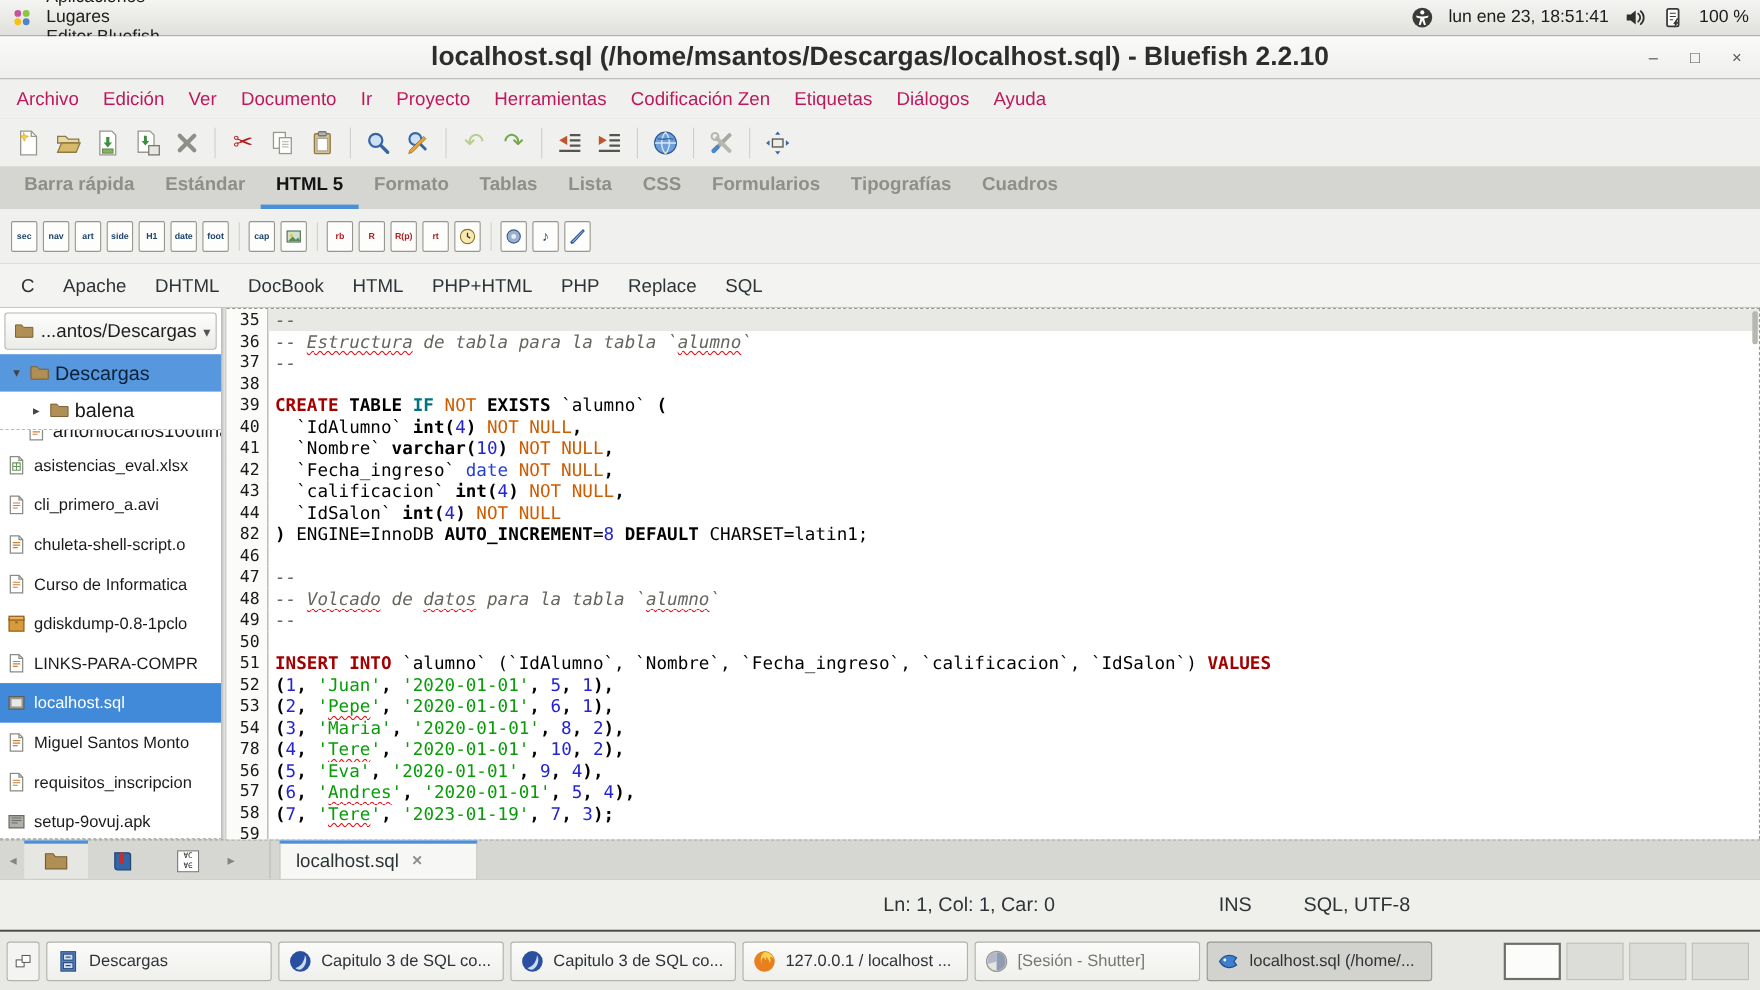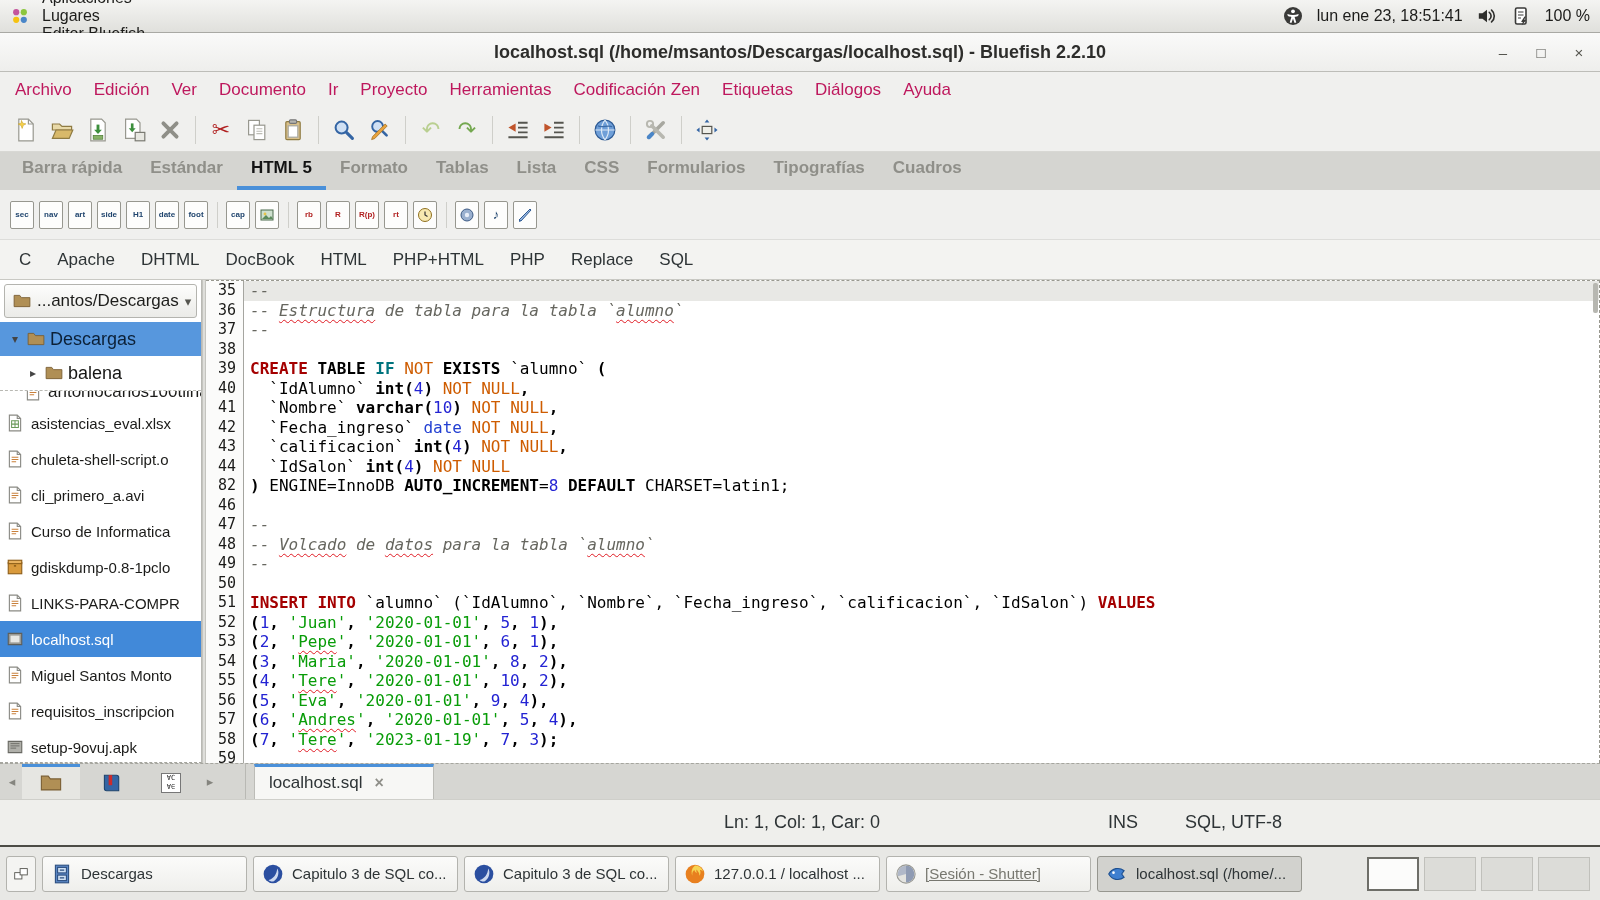--- a/index.html
+++ b/index.html
@@ -10,21 +10,21 @@
   .top-panel { height:33px; background:linear-gradient(#f4f4f2,#e0e0dc); border-bottom:1px solid #a9a9a4;
     display:flex; align-items:center; padding:0 10px; flex:none; }
   .top-panel .menu-item { font-size:16px; color:#1c1c1a; padding:0 12px; height:100%; display:flex; align-items:center; cursor:default; }
   .panel-right { margin-left:auto; display:flex; align-items:center; gap:14px; font-size:16px; color:#1c1c1a; }
   .picon { width:20px; height:20px; display:inline-flex; }
   .picon svg { width:100%; height:100%; }
 
   
   .titlebar { height:39px; background:linear-gradient(#fafaf9,#eeeeec); border-bottom:1px solid #bdbdb8;
     display:flex; align-items:center; justify-content:center; position:relative; flex:none; }
-  .titlebar .title { font-size:18px; font-weight:bold; color:#2d2d2b;text-align:center; }
+  .titlebar .title { font-size:24px; font-weight:bold; color:#2d2d2b;text-align:center; }
   .win-controls { position:absolute; right:10px; top:0; height:100%; display:flex; align-items:center; gap:16px; }
   .win-btn { font-size:15px; color:#55554f; width:22px; text-align:center; cursor:default; }
 
   .menubar { height:36px; background:#f0f0ee; display:flex; align-items:center; padding:0 4px; flex:none; }
   .menubar .menu { font-size:17px; color:#be185d; padding:0 11px; height:100%; display:flex; align-items:center; }
 
   .toolbar { height:44px; background:#f0f0ee; border-bottom:1px solid #d8d8d4; display:flex; align-items:center; padding:0 8px; flex:none; }
   .tbtn { width:34px; height:34px; display:flex; align-items:center; justify-content:center; margin:0 1px; }
   .tbtn svg { width:24px; height:24px; }
   .tbtn .glyph { font-size:22px; line-height:1; font-family:"DejaVu Sans",sans-serif; }
@@ -91,34 +91,34 @@
   .ptab.active { background:#e6e6e2; border-top-color:#4a90d9; }
   .ptab svg { width:22px; height:22px; }
   .charmap-box { width:20px; height:20px; background:#fff; border:1px solid #777; display:grid; grid-template-rows:1fr 1fr;
     font:7px/9px "DejaVu Sans Mono",monospace; color:#222; text-align:center; }
   .doc-tab { margin-left:8px; min-width:180px; background:#f7f7f5; border-top:3px solid #4a90d9; border-left:1px solid #bcbcb7; border-right:1px solid #bcbcb7;
     display:flex; align-items:center; gap:12px; padding:0 14px; font-size:17px; color:#2e3436; }
   .doc-tab .close { color:#8f8f89; font-size:16px; font-weight:bold; }
 
   
   .statusbar { height:46px; background:#efefec; border-top:1px solid #cfcfca; position:relative; flex:none; font-size:18px; color:#2e3436; }
-  .sb-pos { position:absolute; left:724px; top:12px; }
+  .sb-pos { position:absolute; left:803px; top:12px; }
   .sb-ins { position:absolute; left:1108px; top:12px; }
   .sb-type { position:absolute; left:1185px; top:12px; }
 
   
   .taskbar { height:55px; background:#e8e8e5; border-top:2px solid #4c4c46; display:flex; align-items:center; padding:0 6px; gap:6px; flex:none; }
   .task-mini { width:30px; height:36px; background:#f4f4f2; border:1px solid #b3b3ae; border-radius:3px; display:flex; align-items:center; justify-content:center; flex:none; }
   .task-mini svg { width:18px; height:18px; }
   .task-btn { width:205px; height:36px; background:linear-gradient(#fbfbfa,#efefec); border:1px solid #b3b3ae; border-radius:3px;
     display:flex; align-items:center; gap:8px; padding:0 8px; font-size:15px; color:#2e3436; overflow:hidden; white-space:nowrap; flex:none; }
   .task-btn .ticon { width:22px; height:22px; flex:none; }
   .task-btn .ticon svg { width:100%; height:100%; }
   .task-btn.active { background:#d2d2ce; border-color:#96968f; }
-  .task-btn.dim { color:#77776f;text-decoration:underline; }
+  .task-btn.dim { color:#77776f; }
   .workspaces { margin-left:auto; display:flex; gap:5px; padding-right:4px; }
   .ws { width:52px; height:34px; background:#dcdcd8; border:1px solid #c0c0bb; }
   .ws.active { background:#fcfcfb; border:2px solid #6e6e68; }
 </style>
 </head>
 <body>
 
 <div class="desktop">
 
   <div class="top-panel">
@@ -423,31 +423,31 @@
             <span>asistencias_eval.xlsx</span>
           </div>
           <div class="file-row">
             <span class="ficon">
               <svg viewBox="0 0 16 16">
                 <path d="M3 1h7l3 3v11H3z" fill="#fff" stroke="#8a8a84"></path>
                 <path d="M10 1v3h3" fill="none" stroke="#8a8a84"></path>
                 <path d="M5 6.5h6M5 8.5h6M5 10.5h4" stroke="#c9803a" stroke-width="0.9"></path>
               </svg>
             </span>
-            <span>chuleta-shell-script.o</span>
+            <span>cli_primero_a.avi</span>
           </div>
           <div class="file-row">
             <span class="ficon">
               <svg viewBox="0 0 16 16">
                 <path d="M3 1h7l3 3v11H3z" fill="#fff" stroke="#8a8a84"></path>
                 <path d="M10 1v3h3" fill="none" stroke="#8a8a84"></path>
                 <path d="M5 6.5h6M5 8.5h6M5 10.5h4" stroke="#c9803a" stroke-width="0.9"></path>
               </svg>
             </span>
-            <span>cli_primero_a.avi</span>
+            <span>chuleta-shell-script.o</span>
           </div>
           <div class="file-row">
             <span class="ficon">
               <svg viewBox="0 0 16 16">
                 <path d="M3 1h7l3 3v11H3z" fill="#fff" stroke="#8a8a84"></path>
                 <path d="M10 1v3h3" fill="none" stroke="#8a8a84"></path>
                 <path d="M5 6.5h6M5 8.5h6M5 10.5h4" stroke="#c9803a" stroke-width="0.9"></path>
               </svg>
             </span>
             <span>Curso de Informatica</span>
@@ -588,21 +588,21 @@
         </div>
         <div class="cl">
           <span class="ln">53</span>
           <span class="code"><span class="br">(</span><span class="num">2</span><span class="br">, </span><span class="str">'</span><span class="str sq">Pepe</span><span class="str">'</span><span class="br">, </span><span class="str">'2020-01-01'</span><span class="br">, </span><span class="num">6</span><span class="br">, </span><span class="num">1</span><span class="br">),</span></span>
         </div>
         <div class="cl">
           <span class="ln">54</span>
           <span class="code"><span class="br">(</span><span class="num">3</span><span class="br">, </span><span class="str">'Maria'</span><span class="br">, </span><span class="str">'2020-01-01'</span><span class="br">, </span><span class="num">8</span><span class="br">, </span><span class="num">2</span><span class="br">),</span></span>
         </div>
         <div class="cl">
-          <span class="ln">55</span>
+          <span class="ln">78</span>
           <span class="code"><span class="br">(</span><span class="num">4</span><span class="br">, </span><span class="str">'</span><span class="str sq">Tere</span><span class="str">'</span><span class="br">, </span><span class="str">'2020-01-01'</span><span class="br">, </span><span class="num">10</span><span class="br">, </span><span class="num">2</span><span class="br">),</span></span>
         </div>
         <div class="cl">
           <span class="ln">56</span>
           <span class="code"><span class="br">(</span><span class="num">5</span><span class="br">, </span><span class="str">'Eva'</span><span class="br">, </span><span class="str">'2020-01-01'</span><span class="br">, </span><span class="num">9</span><span class="br">, </span><span class="num">4</span><span class="br">),</span></span>
         </div>
         <div class="cl">
           <span class="ln">57</span>
           <span class="code"><span class="br">(</span><span class="num">6</span><span class="br">, </span><span class="str">'</span><span class="str sq">Andres</span><span class="str">'</span><span class="br">, </span><span class="str">'2020-01-01'</span><span class="br">, </span><span class="num">5</span><span class="br">, </span><span class="num">4</span><span class="br">),</span></span>
         </div>

